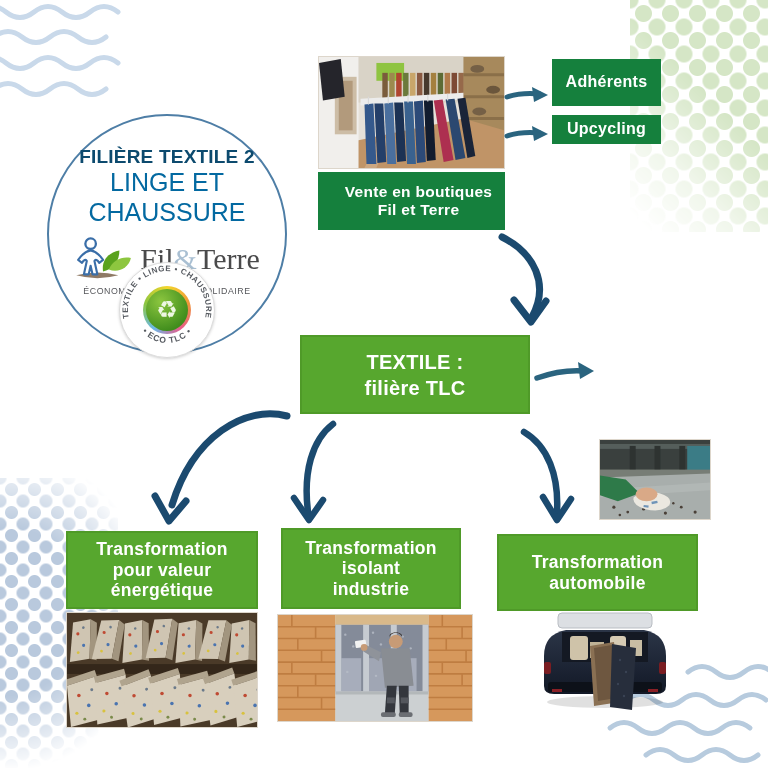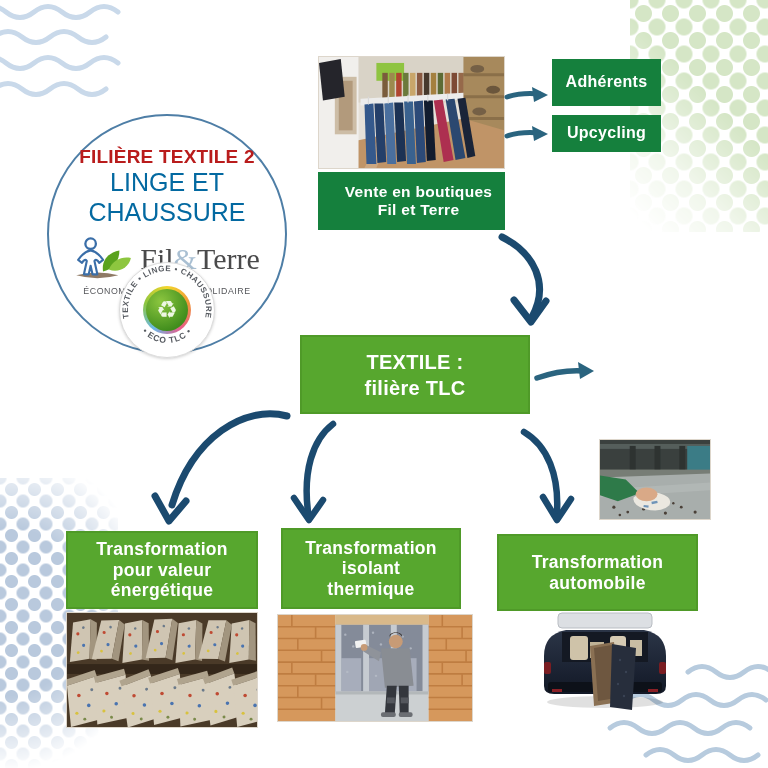--- a/index.html
+++ b/index.html
@@ -32,37 +32,37 @@
   .arrows{position:absolute;inset:0;z-index:3;pointer-events:none;}
 
   
   .box{position:absolute;z-index:2;display:flex;flex-direction:column;align-items:center;
        justify-content:center;text-align:center;color:#fff;font-weight:bold;
        letter-spacing:.3px;line-height:1.18;box-sizing:border-box;}
   .taupe{background:#15803d;}
   .green{background:#57a72e;border:2px solid #4f9a28;}
   .pos-vente{left:318px;top:172px;width:187px;height:58px;font-size:15.5px;padding-left:14px;}
   .pos-adherents{left:552px;top:59px;width:109px;height:47px;font-size:16px;}
-  .pos-upcycling{left:552px;top:115px;width:109px;height:37px;font-size:16px;}
+  .pos-upcycling{left:552px;top:115px;width:109px;height:29px;font-size:16px;}
   .pos-invendus{left:300px;top:335px;width:230px;height:79px;font-size:20px;line-height:1.3;}
   .pos-chiffons{left:598px;top:344px;width:113px;height:89px;font-size:16.5px;}
   .pos-energy{left:66px;top:531px;width:192px;height:78px;font-size:17.5px;}
   .pos-insulation{left:281px;top:528px;width:180px;height:81px;font-size:17.5px;}
   .pos-automotive{left:497px;top:534px;width:201px;height:77px;font-size:17.5px;}
 
   .pos-photo-boutique{left:318px;top:56px;width:187px;height:113px;}
   .pos-photo-chiffons{left:599px;top:439px;width:112px;height:81px;}
   .pos-photo-bales{left:66px;top:612px;width:192px;height:116px;}
   .pos-photo-insulation{left:277px;top:614px;width:196px;height:108px;}
   .pos-photo-car{left:538px;top:610px;width:135px;height:105px;}
 
   
   .roundel{position:absolute;left:47px;top:114px;width:236px;height:236px;z-index:2;
            background:#fff;border:2px solid #4e7ea6;border-radius:50%;text-align:center;}
-  .roundel .title{margin-top:30px;font-size:19px;font-weight:bold;color:#b91c1c;letter-spacing:.2px;}
+  .roundel .title{margin-top:30px;font-size:19px;font-weight:bold;color:#0c4a6e;letter-spacing:.2px;}
   .roundel .subtitle{font-size:25px;font-weight:500;color:#0369a1;line-height:1.18;}
   .brandrow{margin-top:9px;display:flex;align-items:center;justify-content:center;gap:4px;}
   .wordmark{font-family:"Liberation Serif",serif;font-size:30px;color:#4a4a4b;line-height:1;}
   .wordmark .amp{color:#a9bfd2;}
   .tagline{margin-top:4px;font-size:8.8px;font-weight:500;color:#55565a;letter-spacing:.55px;}
   .badge{position:absolute;left:50%;top:146px;transform:translateX(-50%);width:94px;height:94px;
          background:#fff;border:1px solid #dcdcdc;border-radius:50%;z-index:3;
          box-shadow:0 1px 3px rgba(0,0,0,.18);}
   .badge svg{position:absolute;inset:0;}
   .orb-ring{position:absolute;left:50%;top:50%;transform:translate(-50%,-50%);
@@ -205,21 +205,21 @@
     <div>filière TLC</div>
   </div>
   <div class="box green pos-energy">
     <div>Transformation</div>
     <div>pour valeur</div>
     <div>énergétique</div>
   </div>
   <div class="box green pos-insulation">
     <div>Transformation</div>
     <div>isolant</div>
-    <div>thermique</div>
+    <div>industrie</div>
   </div>
   <div class="box green pos-automotive">
     <div>Transformation</div>
     <div>automobile</div>
   </div>
 
   <div class="photo pos-photo-chiffons">
     <svg viewBox="0 0 111 80" preserveAspectRatio="none">
       <rect width="111" height="80" fill="#4c5452"></rect>
       <rect x="0" y="0" width="111" height="30" fill="#3a403e"></rect>

